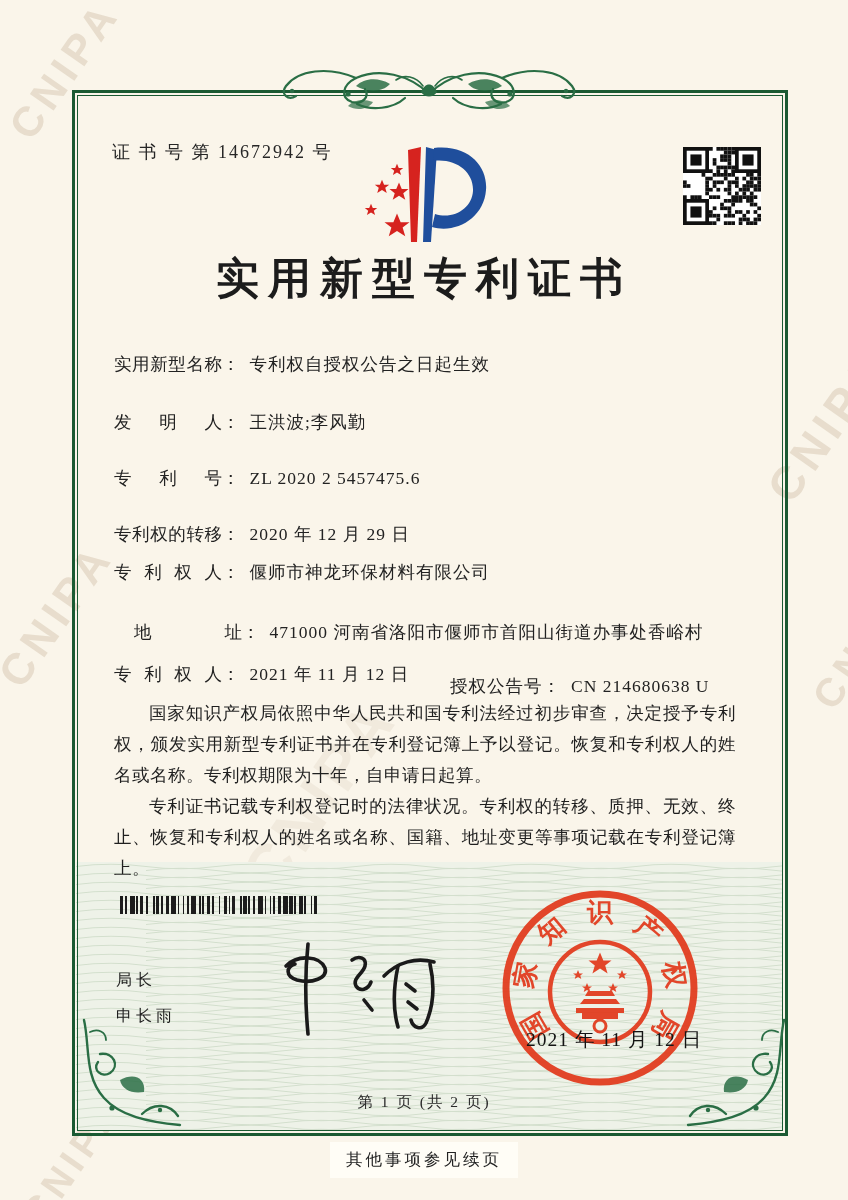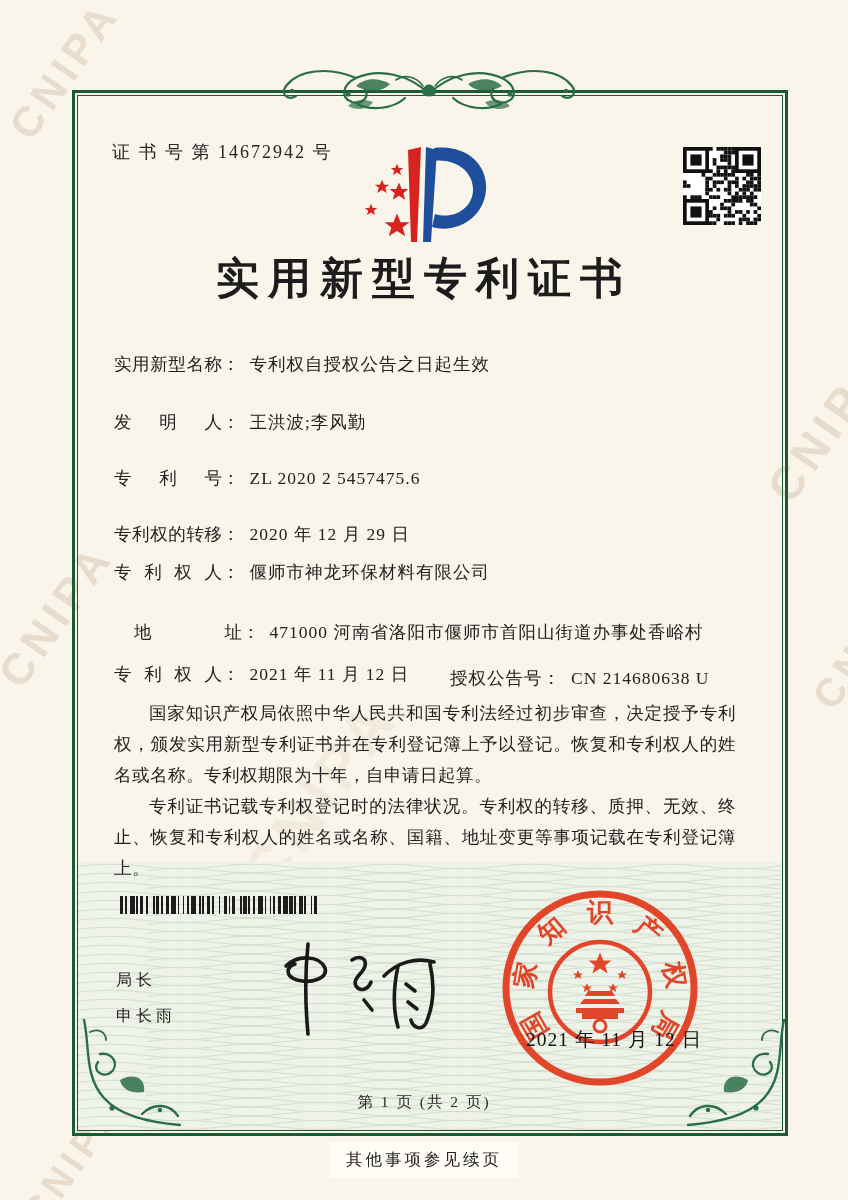--- a/index.html
+++ b/index.html
@@ -23,21 +23,21 @@
   .content{z-index:5;}
   .cert-no{left:112px;top:140px;font-size:18px;letter-spacing:2px;color:#262626;}
   .logo{left:342px;top:140px;}
   .qr{left:683px;top:147px;width:78px;height:78px;}
   .title{left:0;top:250px;width:848px;text-align:center;font-size:43px;font-weight:bold;
          letter-spacing:9px;color:#1c1c1c;}
   .field{left:114px;font-size:17.5px;color:#222;white-space:nowrap;}
   .field .lbl{display:inline-block;width:108px;text-align:justify;text-align-last:justify;
               vertical-align:bottom;}
   .field .val{margin-left:10px;letter-spacing:1px;}
-  .grant-no{position:absolute;left:336px;top:4px;letter-spacing:1px;}
+  .grant-no{position:absolute;left:336px;top:12px;letter-spacing:1px;}
   .body-text{left:114px;top:698px;width:622px;font-size:17.5px;line-height:31px;
              color:#1f1f1f;text-align:justify;z-index:5;}
   .body-text p{margin:0;text-indent:2em;letter-spacing:0.5px;}
   .barcode{left:120px;top:896px;width:236px;height:18px;font-size:0;line-height:0;z-index:5;}
   .signer{left:116px;font-size:16px;color:#1d1d1d;letter-spacing:4px;z-index:6;}
   .signature{left:248px;top:930px;z-index:6;}
   .seal{left:488px;top:876px;z-index:5;}
   .seal-date{left:526px;top:1026px;font-size:19.5px;color:#141414;letter-spacing:1px;z-index:6;}
   .page-no{left:0;top:1092px;width:848px;text-align:center;font-size:15.5px;
            letter-spacing:2px;color:#2a2a2a;z-index:5;}

